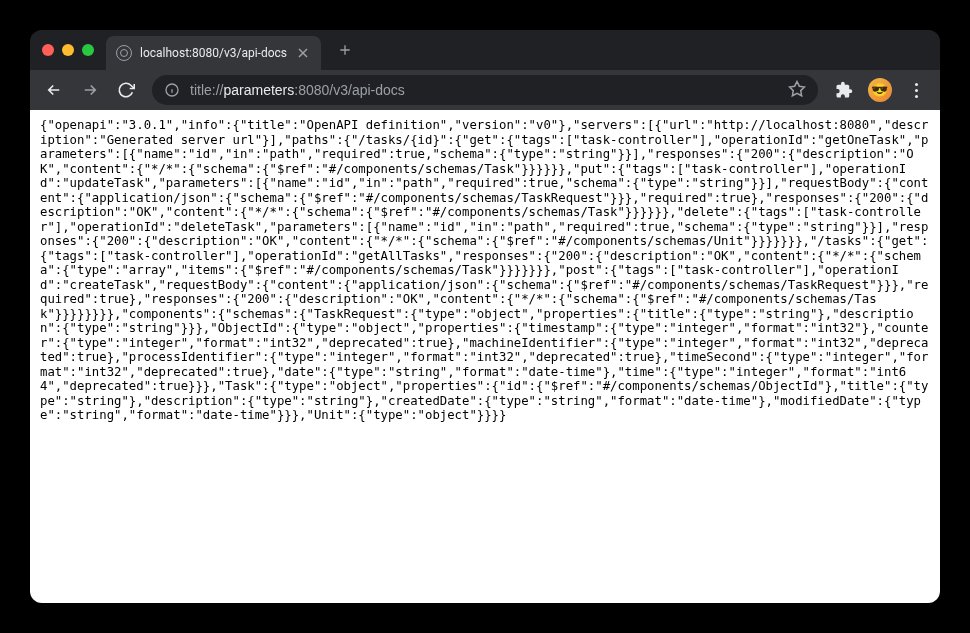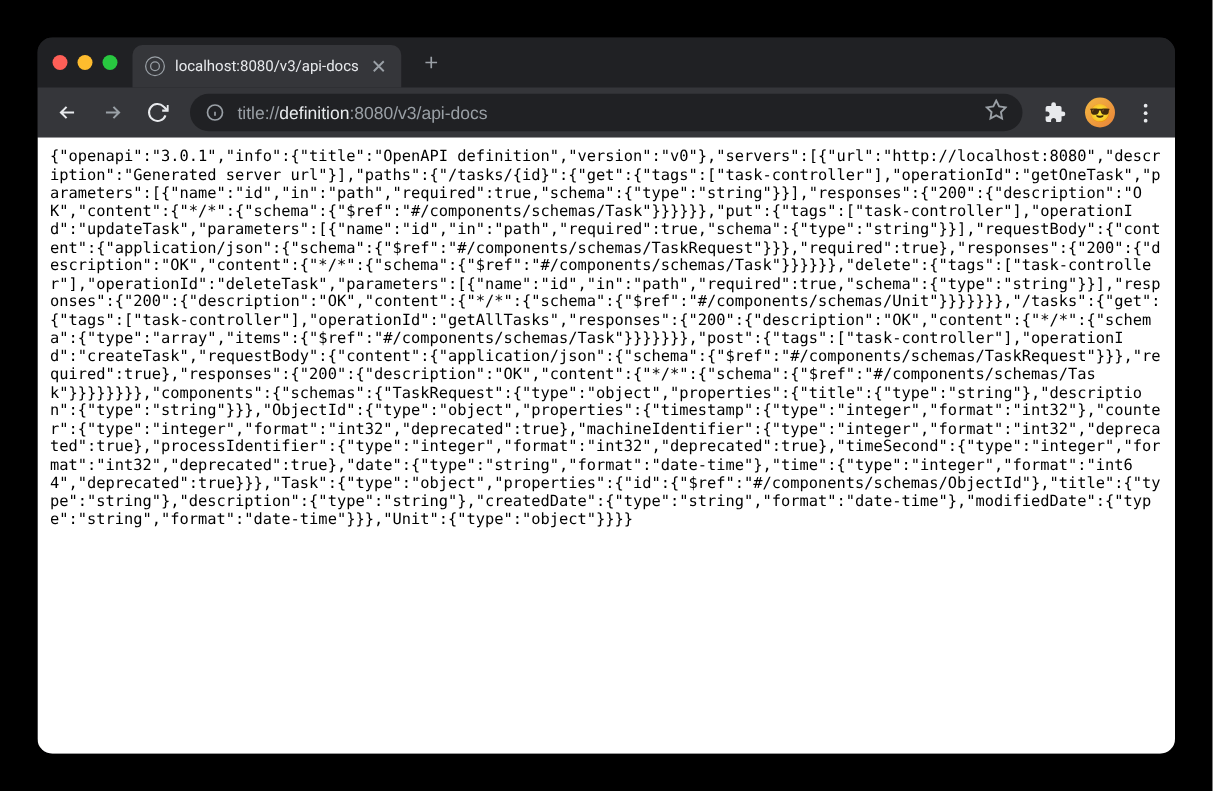--- a/index.html
+++ b/index.html
@@ -246,21 +246,21 @@
           <path d="M20.49 15a9 9 0 1 1-2.12-9.36L23 10"></path>
         </svg>
     </div>
     <div class="addressbar">
       <span class="site-info">
         <svg viewBox="0 0 24 24" fill="none" stroke="currentColor" stroke-width="2">
             <circle cx="12" cy="12" r="9"></circle>
             <path d="M12 8h.01M11 12h1v4"></path>
           </svg>
       </span>
-      <span class="url"><span>title://</span><span class="host">definition</span><span>:8080/v3/api-docs</span></span>
+      <span class="url"><span>title://</span><span class="host">parameters</span><span>:8080/v3/api-docs</span></span>
       <span class="star-icon">
         <svg viewBox="0 0 24 24" fill="none" stroke="currentColor" stroke-width="2">
             <polygon points="12 2 15.09 8.26 22 9.27 17 14.14 18.18 21.02 12 17.77 5.82 21.02 7 14.14 2 9.27 8.91 8.26 12 2"></polygon>
           </svg>
       </span>
     </div>
     <div class="toolbar-icon">
       <svg viewBox="0 0 24 24" fill="currentColor">
           <path d="M20.5 11H19V7a2 2 0 0 0-2-2h-4V3.5a2.5 2.5 0 0 0-5 0V5H4a2 2 0 0 0-2 2v3.8h1.5a2.7 2.7 0 0 1 0 5.4H2V20a2 2 0 0 0 2 2h3.8v-1.5a2.7 2.7 0 0 1 5.4 0V22H17a2 2 0 0 0 2-2v-4h1.5a2.5 2.5 0 0 0 0-5z"></path>
         </svg>

